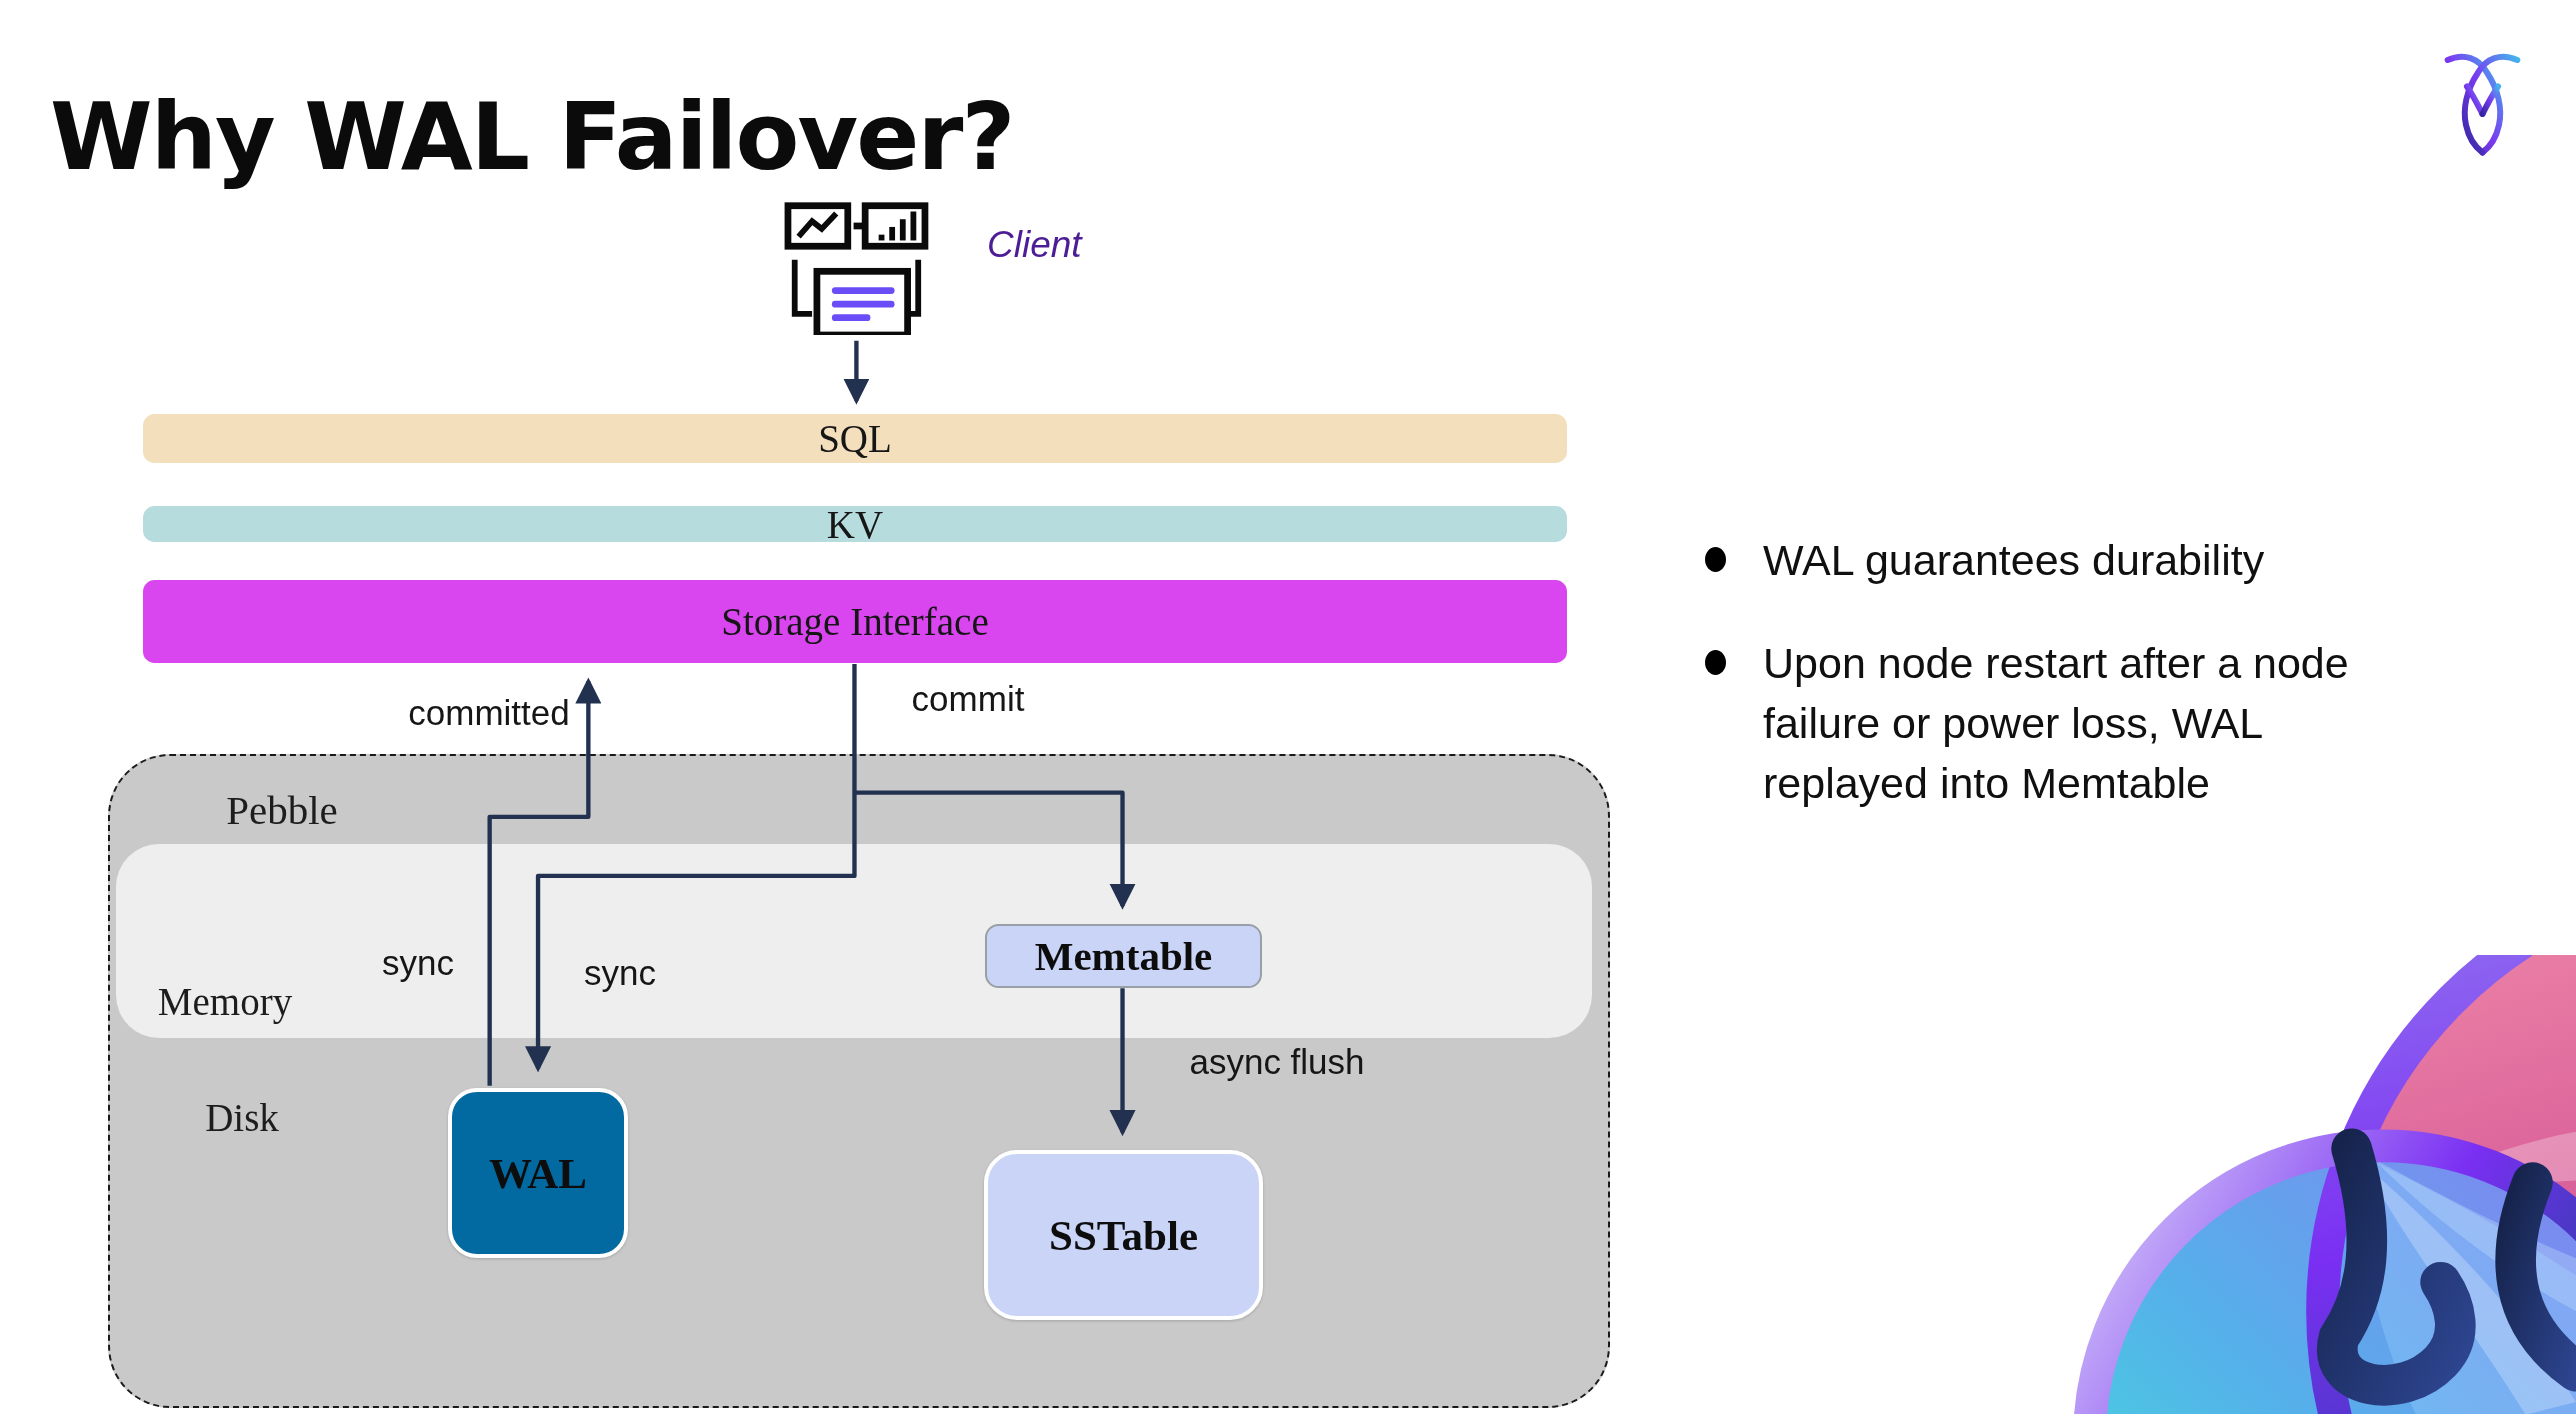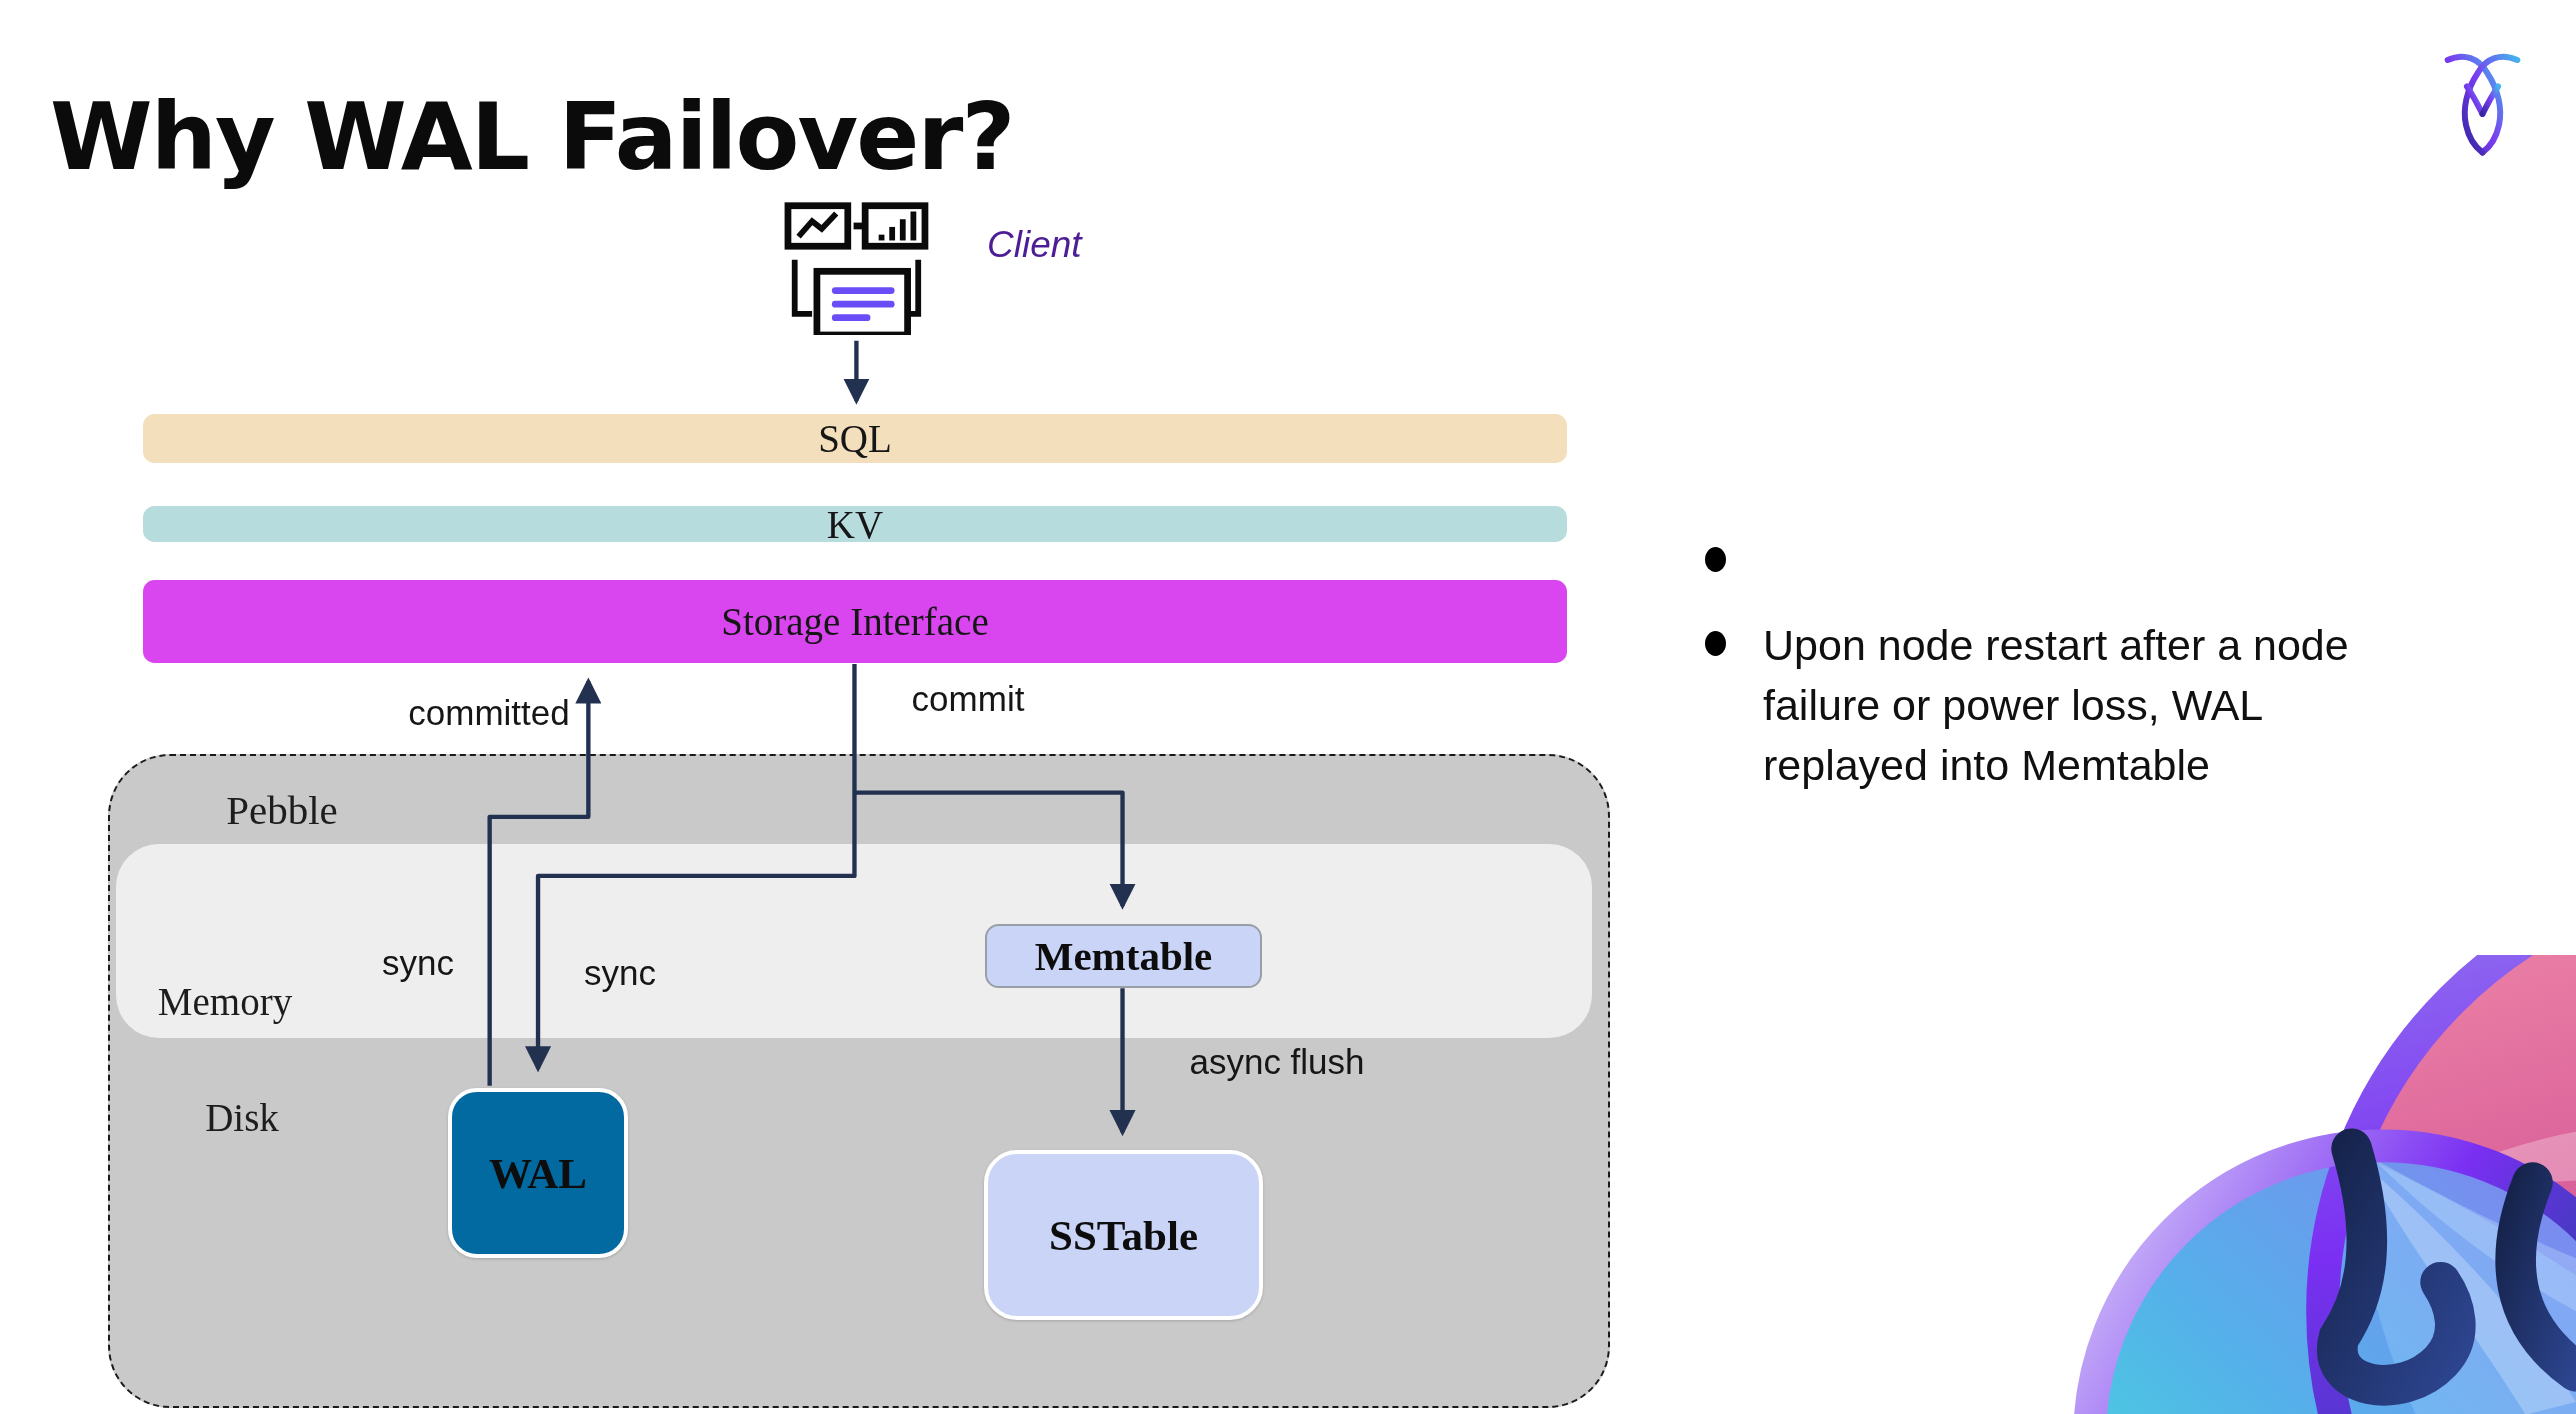--- a/index.html
+++ b/index.html
@@ -152,20 +152,21 @@
 
   <div class="abs edge-label lbl-committed">committed</div>
   <div class="abs edge-label lbl-commit">commit</div>
   <div class="abs edge-label lbl-sync-a">sync</div>
   <div class="abs edge-label lbl-sync-b">sync</div>
   <div class="abs edge-label lbl-async">async flush</div>
 
   <ul class="abs bullets">
     <li>
       <span class="dot"></span>
+      <span class="btxt">WAL guarantees durability</span>
     </li>
     <li>
       <span class="dot"></span>
       <span class="btxt">Upon node restart after a node failure or power loss, WAL replayed into Memtable</span>
     </li>
   </ul>
 
   <svg class="abs corner-art" viewBox="0 0 700 475">
     <defs>
       <linearGradient id="gPink" x1="0" y1="0" x2="0.3" y2="1">

